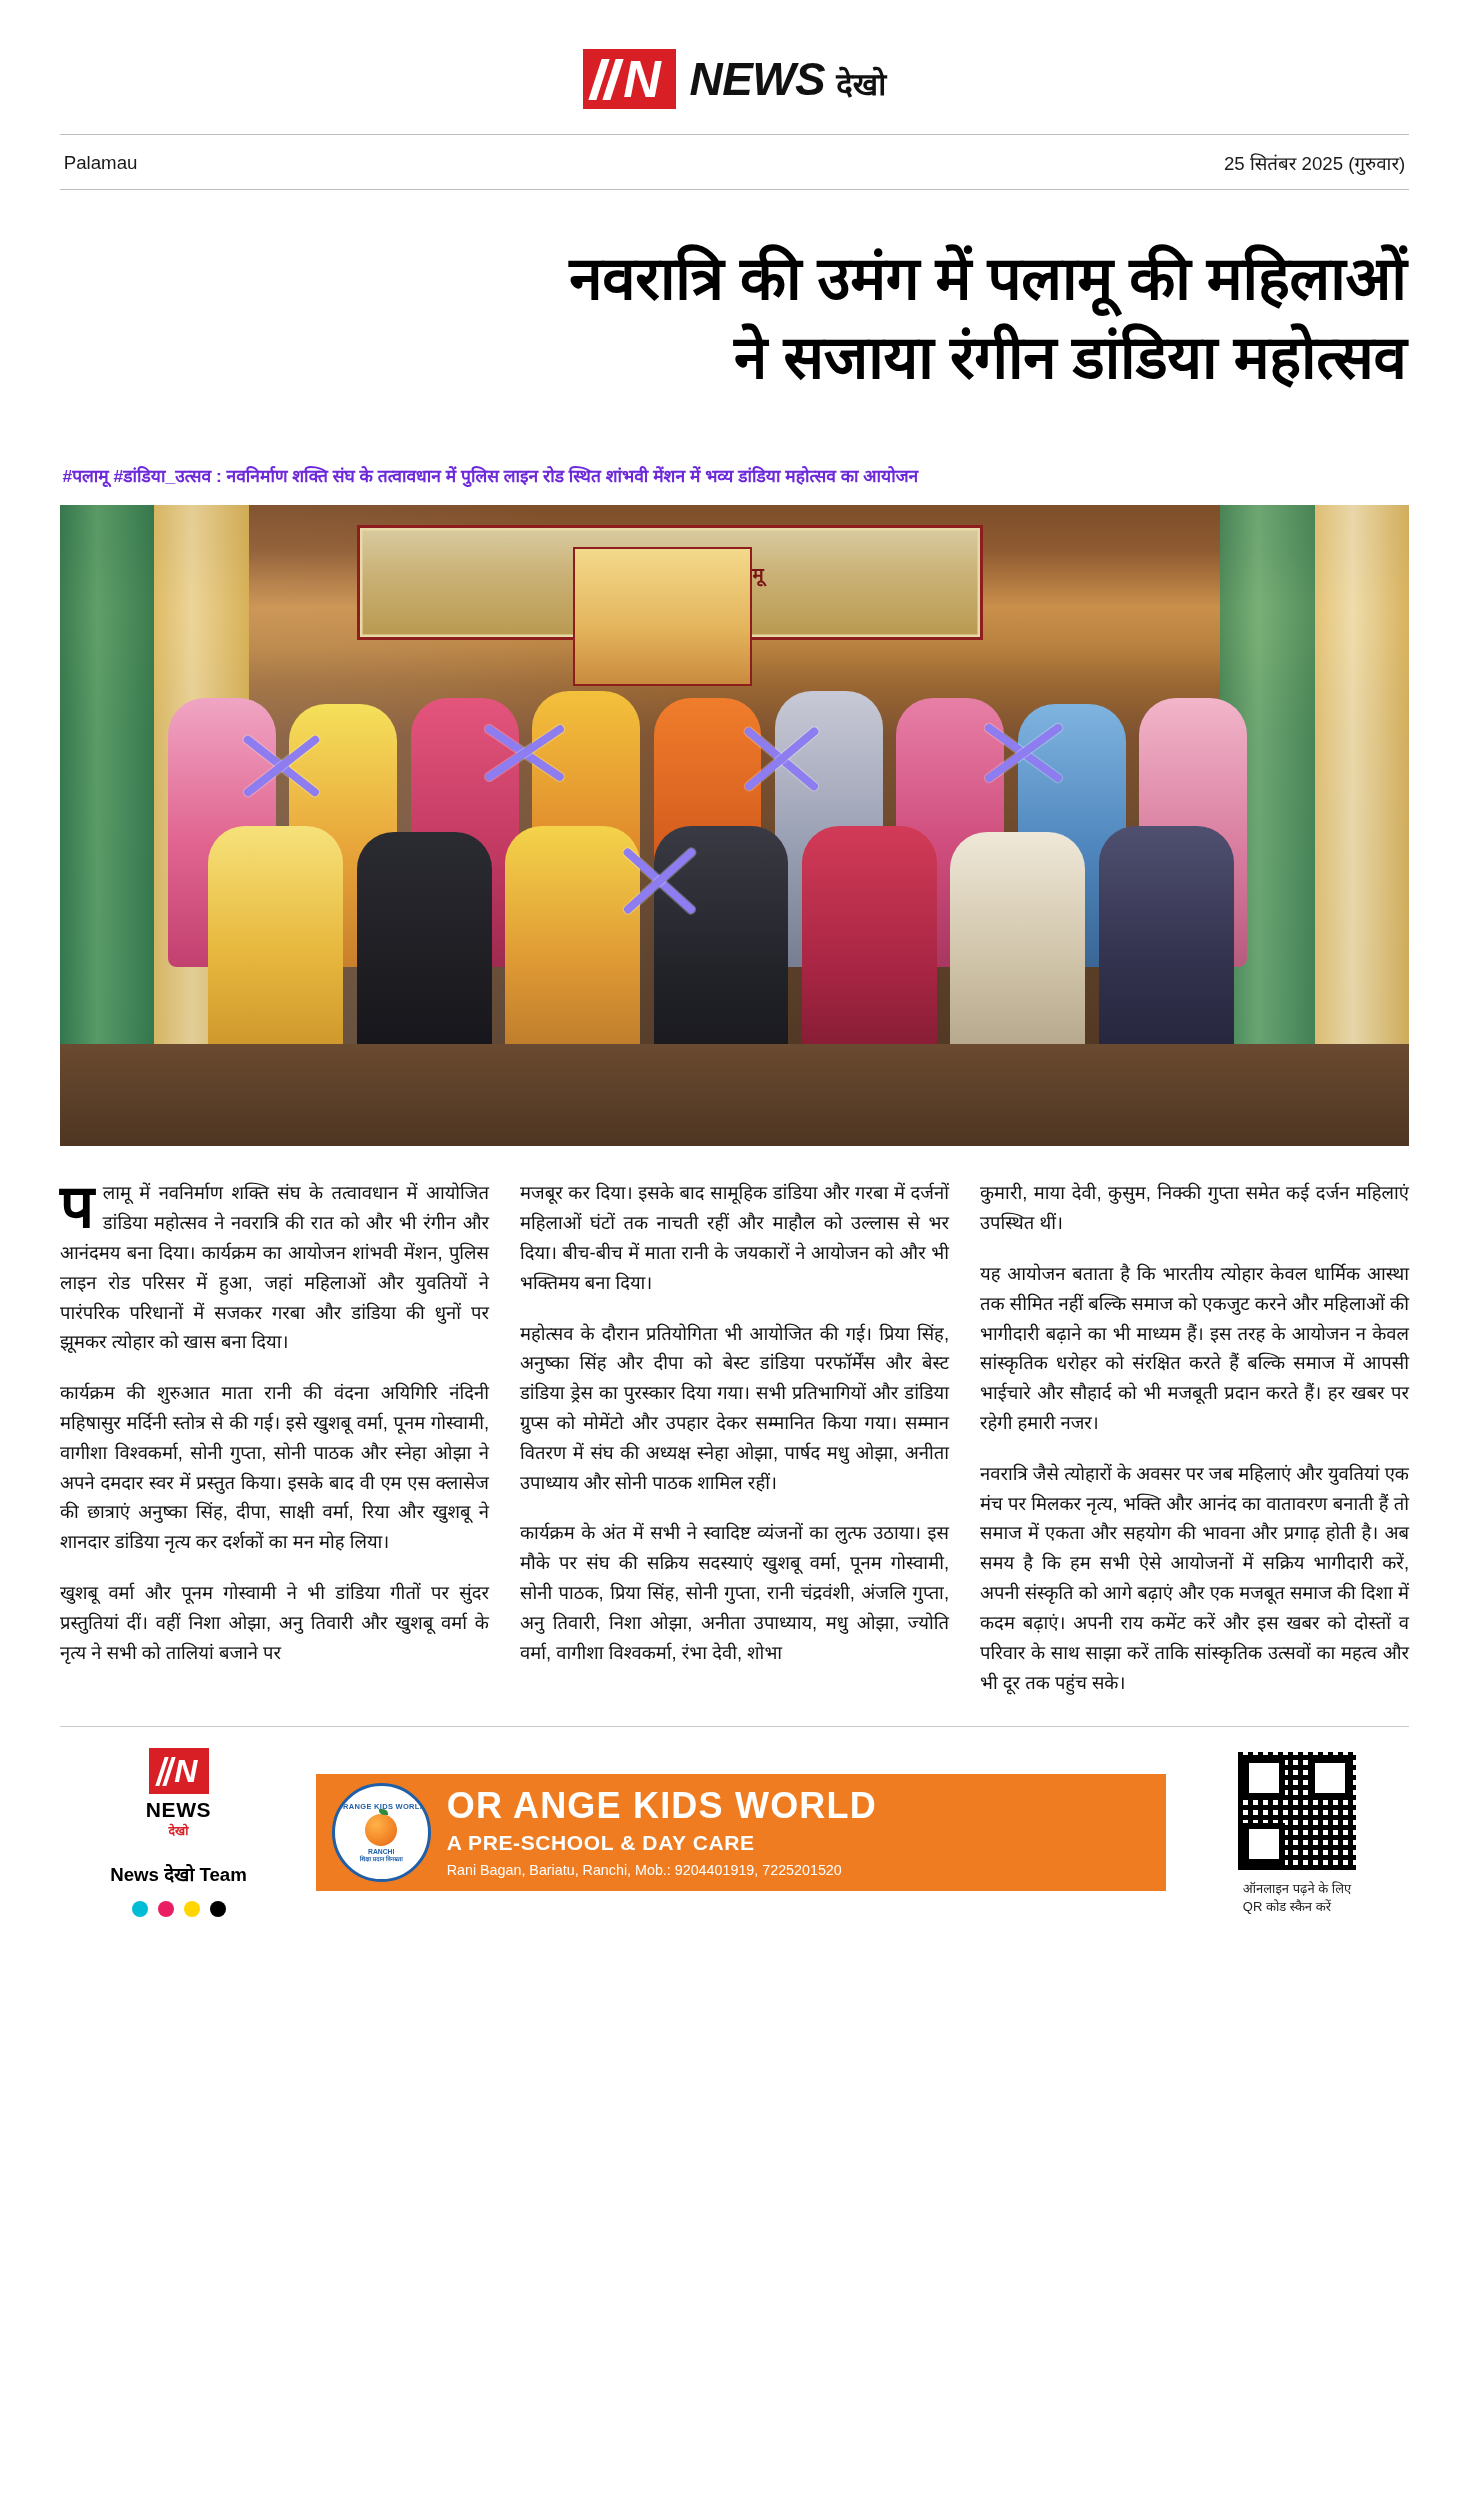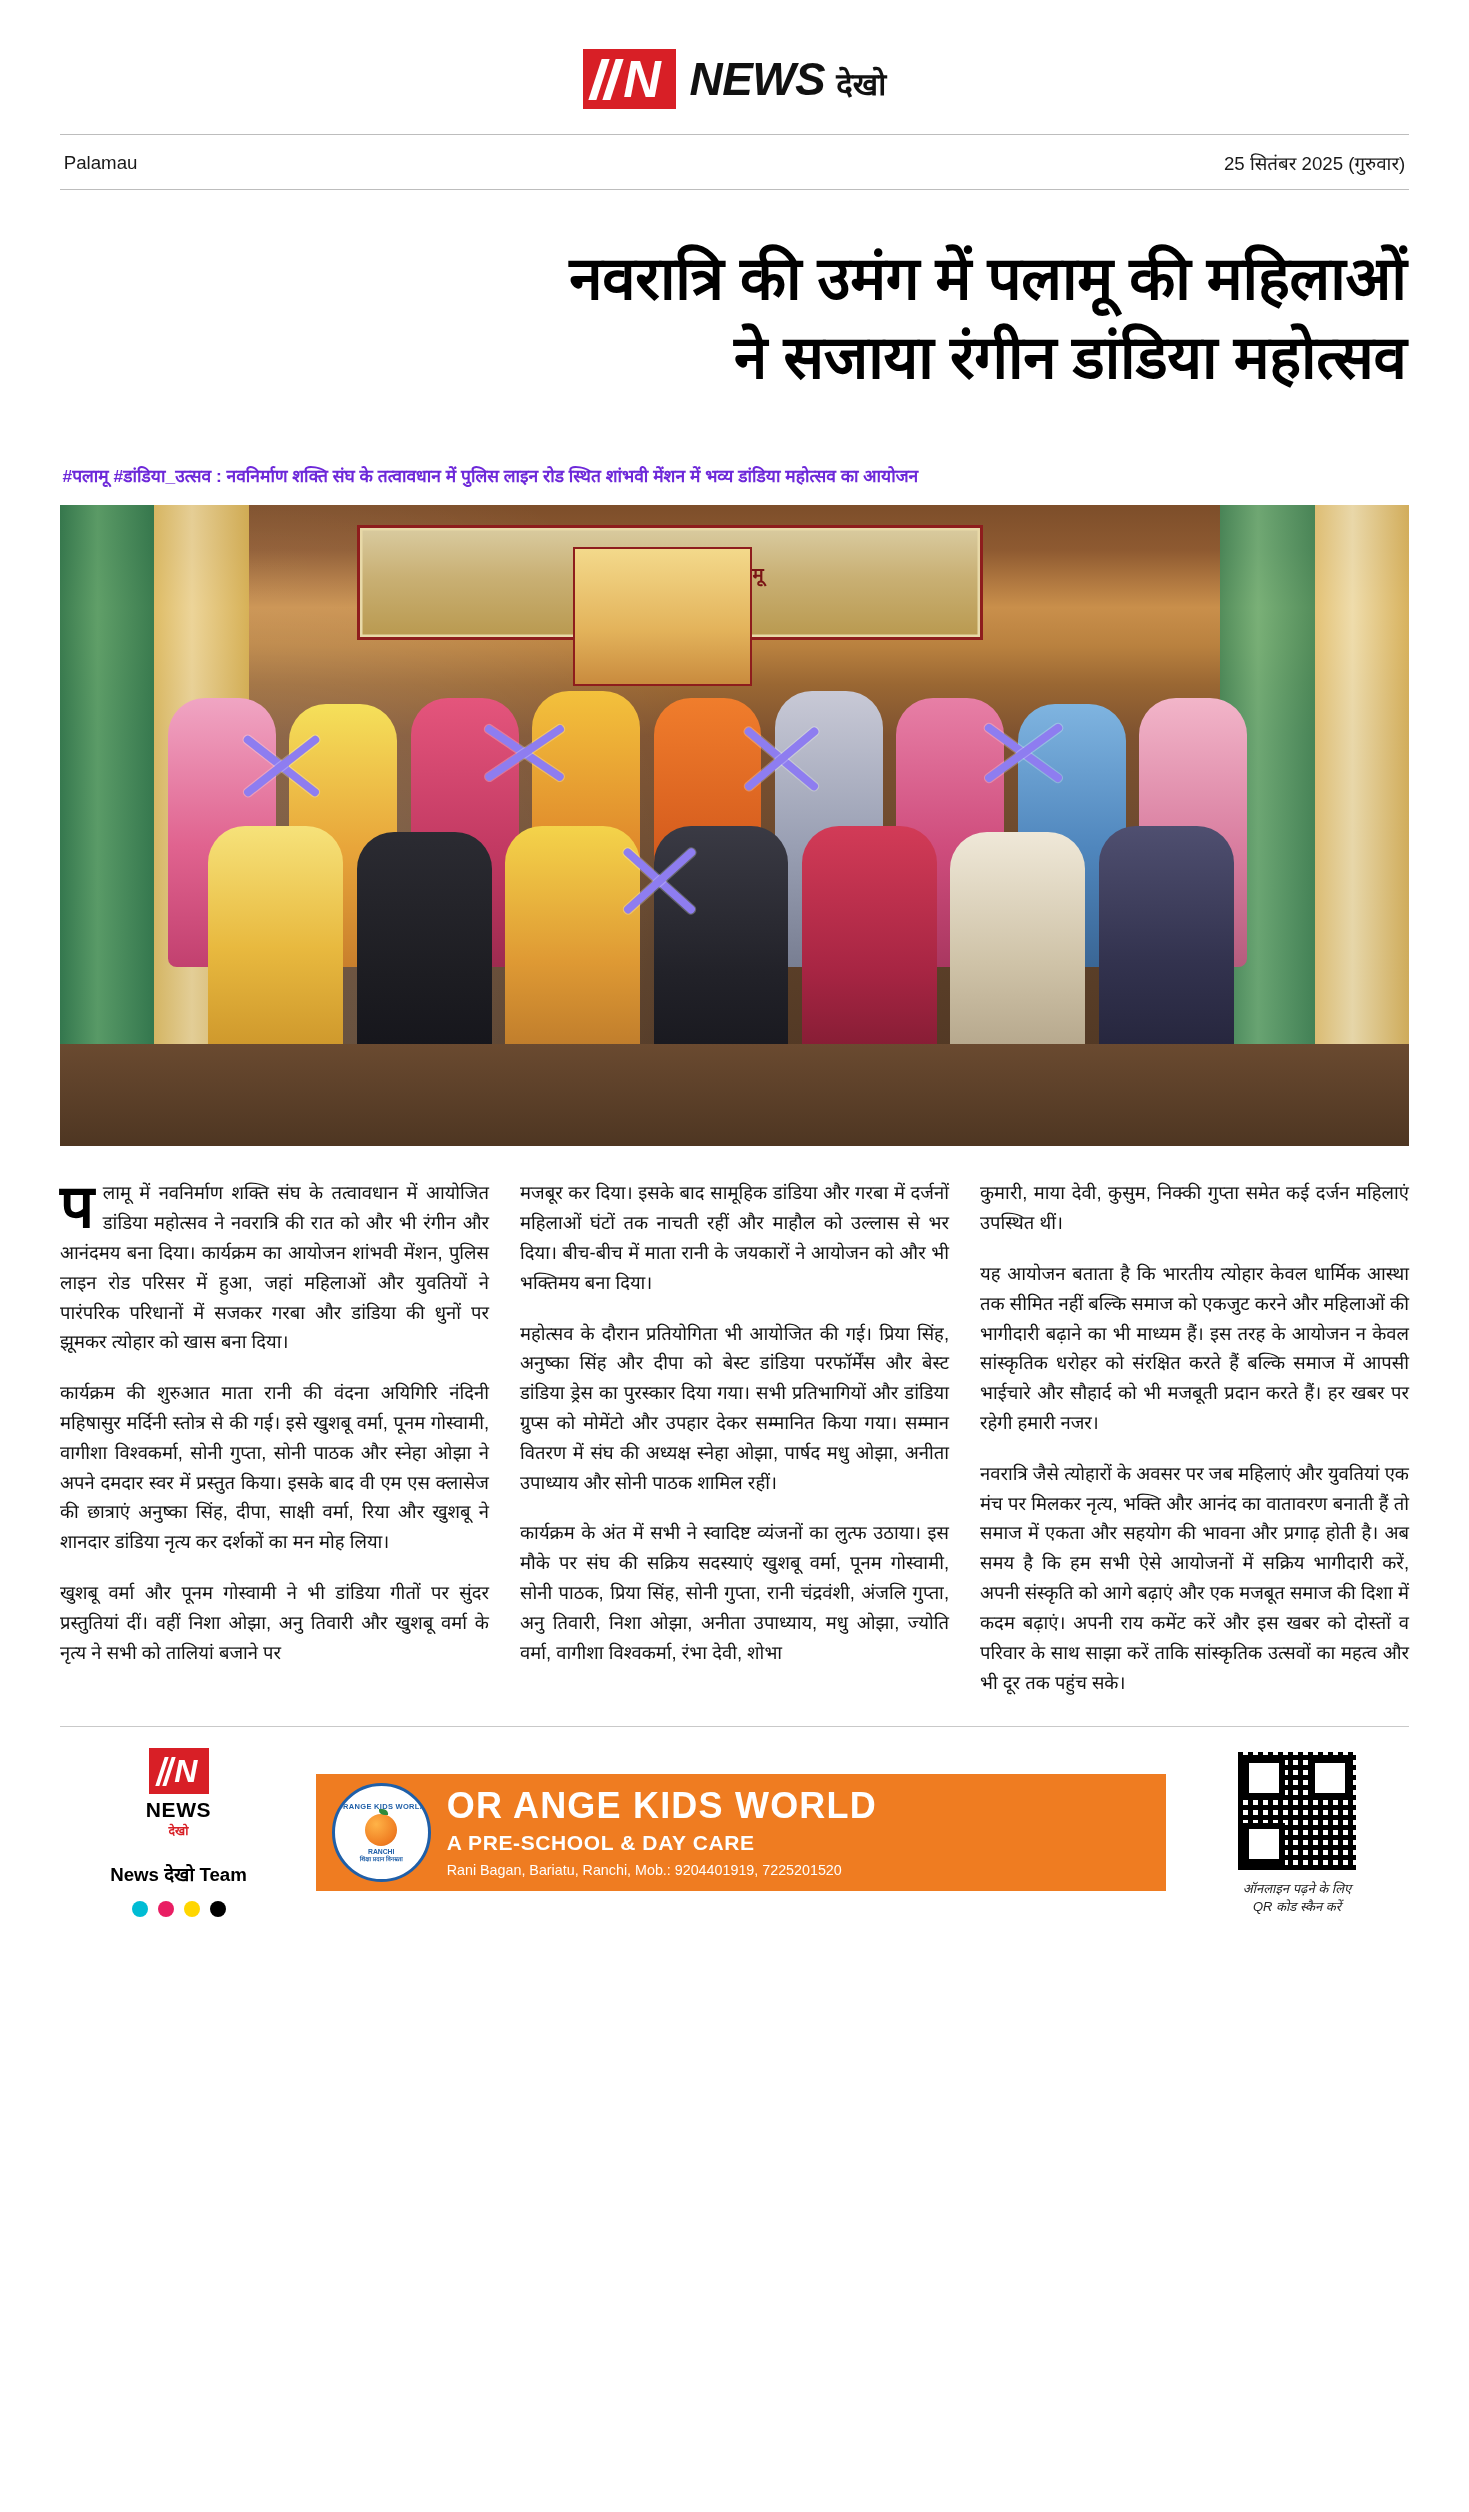--- a/index.html
+++ b/index.html
@@ -312,21 +312,21 @@
     position: relative;
     border: 3.7px solid #fff;
   }
   .qr::before, .qr::after, .qr i {
     content:""; position:absolute; width: 30px; height:30px;
     border: 6.2px solid #000; background:#fff;
   }
   .qr::before { top: 5px; left: 5px; }
   .qr::after  { top: 5px; right: 5px; }
   .qr i { bottom: 5px; left: 5px; display:block; }
-  .qr-cap { font-size: 13px; text-align: center; line-height: 1.4; color:#222;font-style:italic;}
+  .qr-cap { font-size: 13px; line-height: 1.4; color:#222;}
 </style>
 </head>
 <body>
 
 <div class="page">
 
   <div class="masthead">
     <div class="logo-box">
       <div class="logo-red">
         <div class="logo-slashes">

